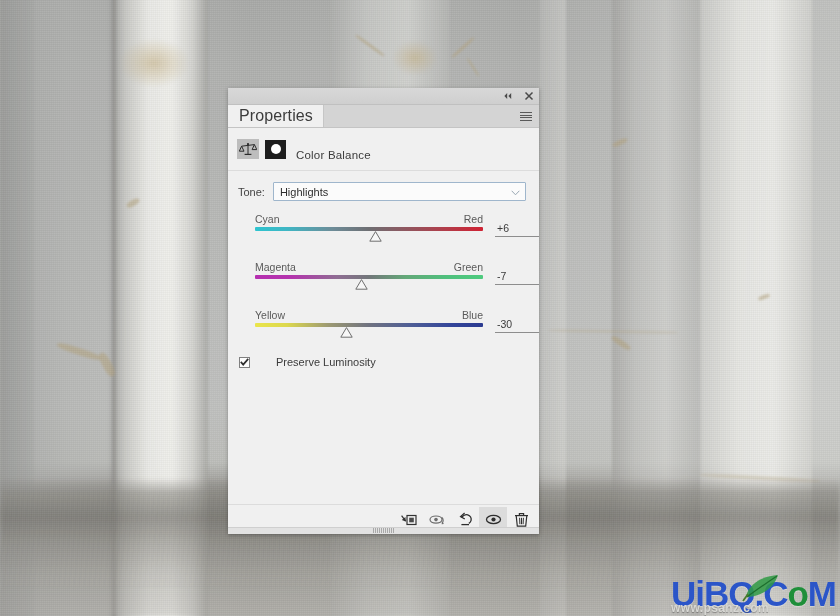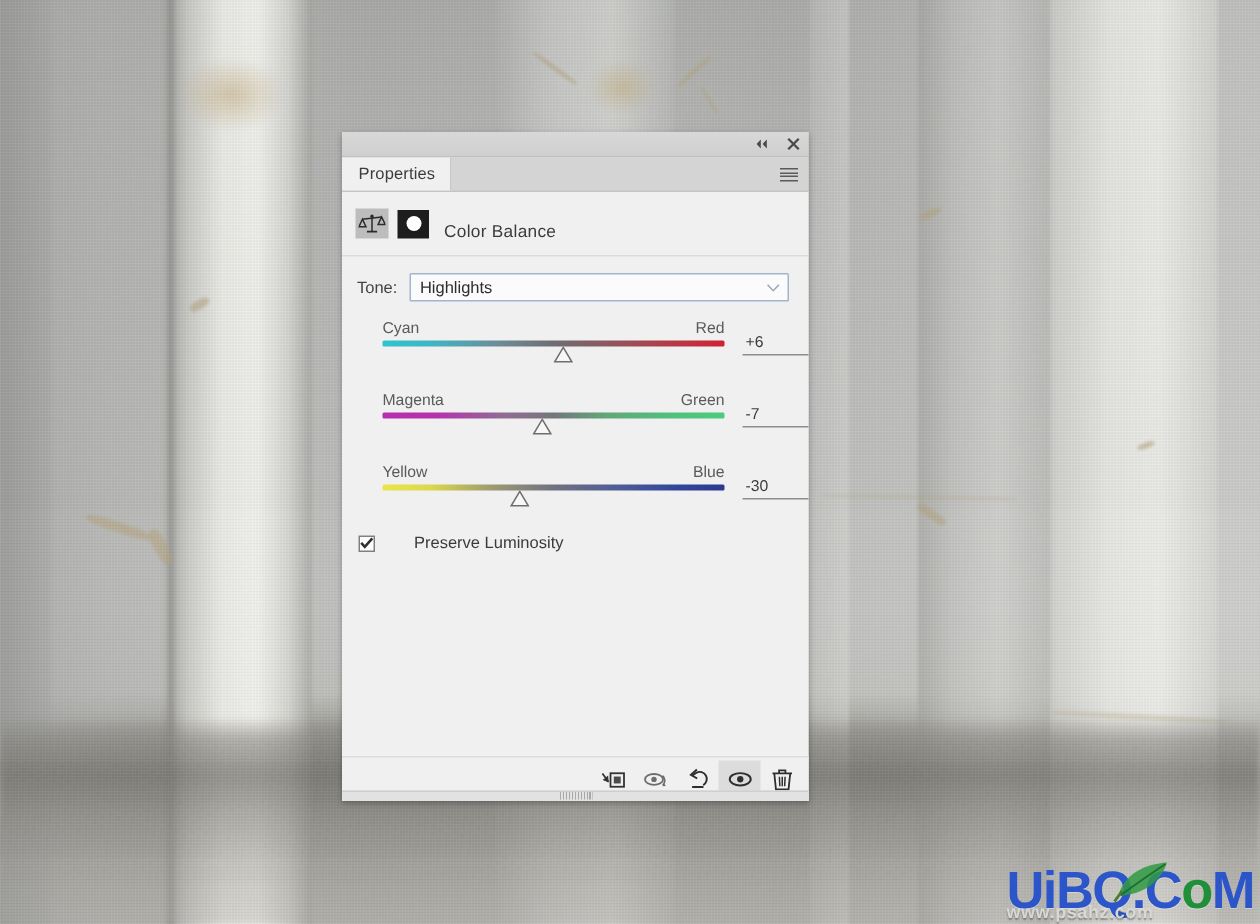--- a/index.html
+++ b/index.html
@@ -168,21 +168,21 @@
     position: relative;
     height: 23px;
     background: #d4d4d4;
     border-bottom: 1px solid #c4c4c4;
     display: flex; align-items: stretch;
   }
   .tab {
     background: #f0f0f0;
     padding: 0 10px 0 11px;
     display: flex; align-items: center;
-    font-size: 11px; color: #3c3c3c;
+    font-size: 16px; color: #3c3c3c;
     border-right: 1px solid #c6c6c6;
     letter-spacing: .1px;
   }
   .tab-rest { flex: 1; }
   .hamburger {
     position: absolute; right: 7px; top: 7px;
     width: 12px; height: 9px;
     display: flex; flex-direction: column; justify-content: space-between;
     cursor: pointer;
   }

